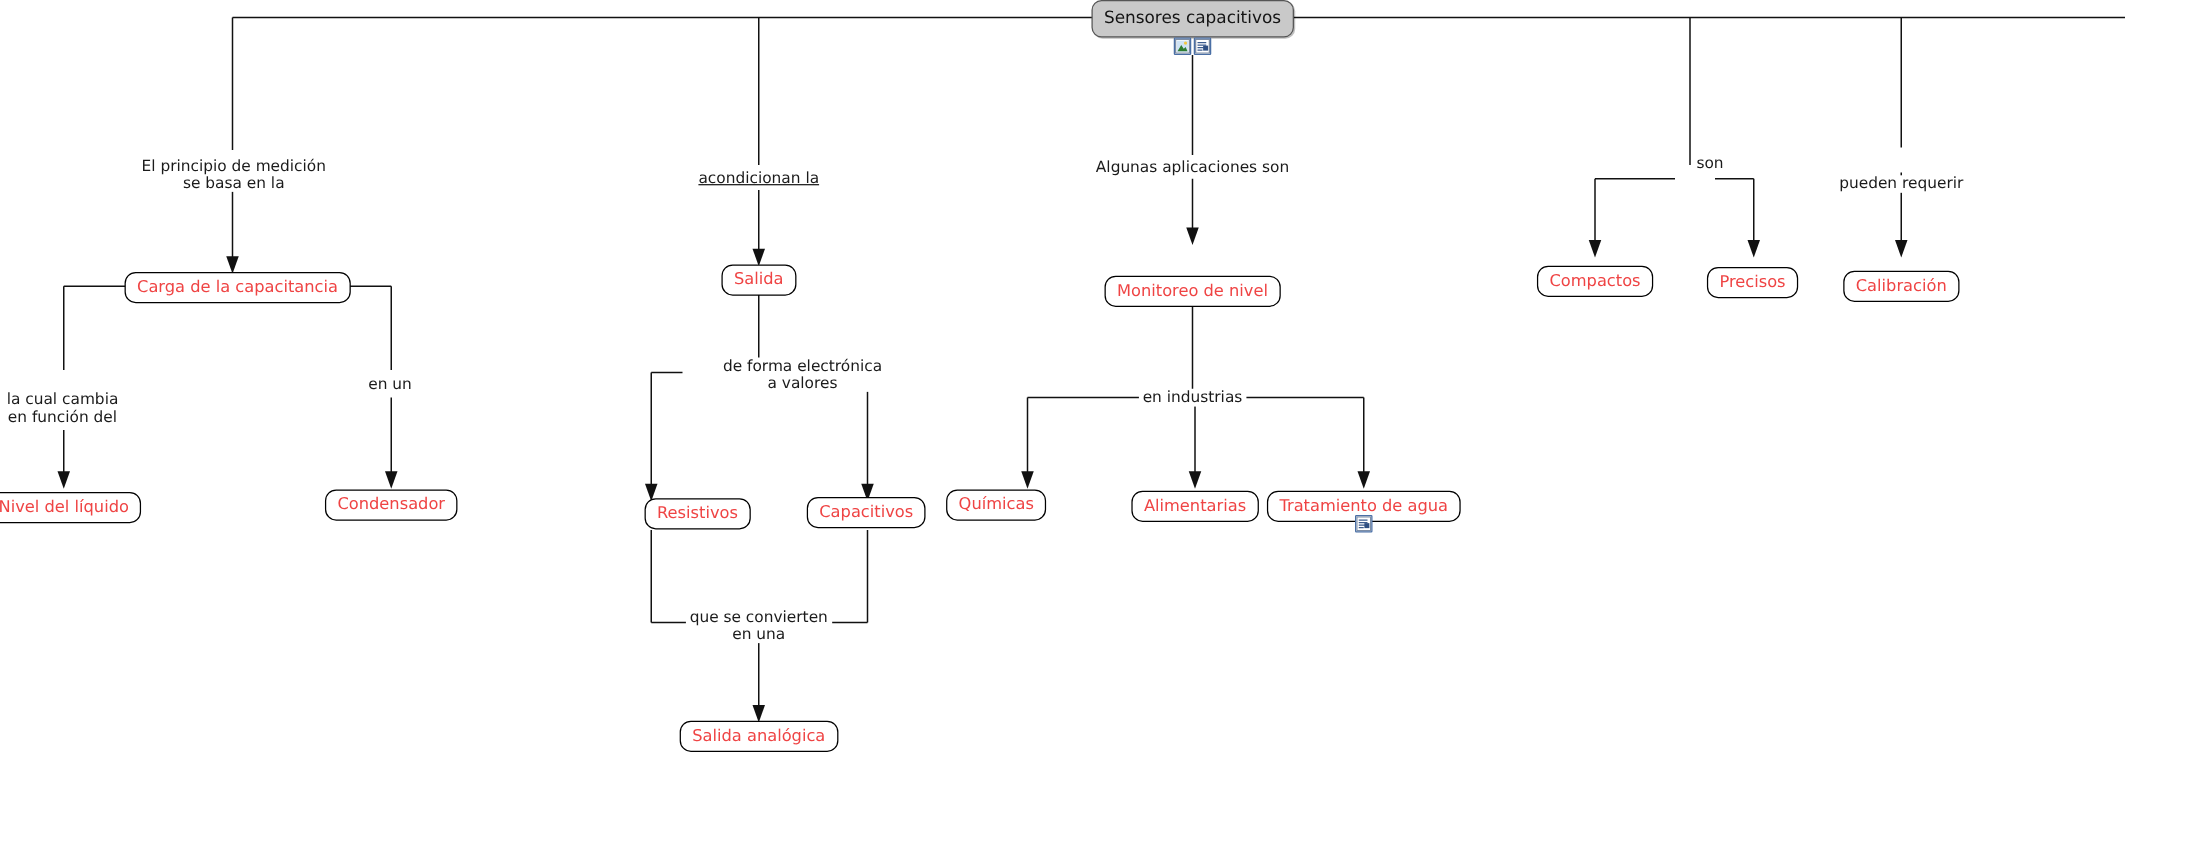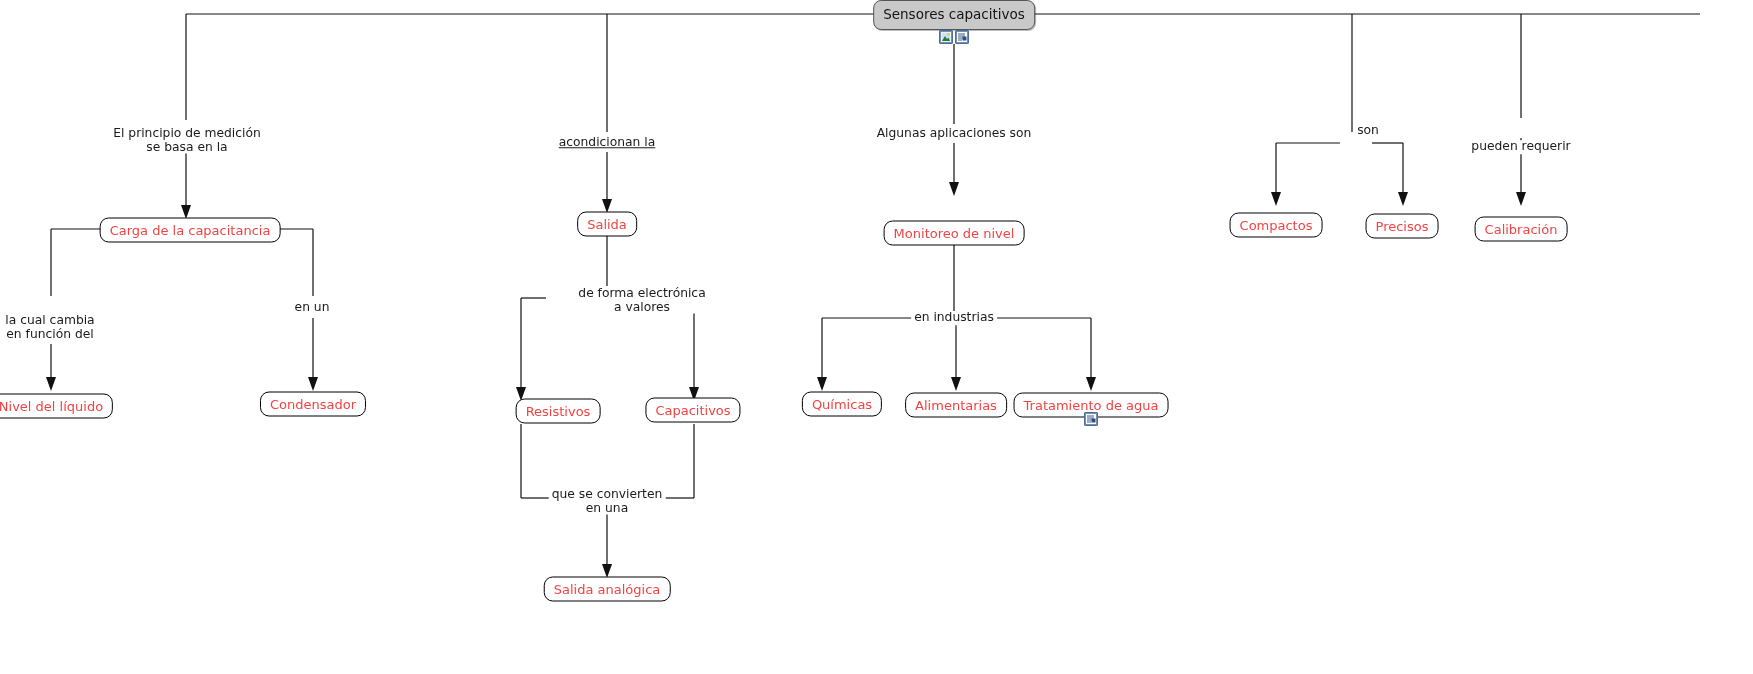--- a/index.html
+++ b/index.html
@@ -220,21 +220,21 @@
   </div>
 
   <div class="node" style="left:607px; top:589px;">
     <span>Salida analógica</span>
   </div>
 
   <div class="node" style="left:954px; top:233px;">
     <span>Monitoreo de nivel</span>
   </div>
 
-  <div class="node" style="left:842px; top:404px;text-align:center;">
+  <div class="node" style="left:797px; top:404px;text-align:center;">
     <span>Químicas</span>
   </div>
 
   <div class="node" style="left:956px; top:405px;">
     <span>Alimentarias</span>
   </div>
 
   <div class="node" style="left:1091px; top:405px;">
     <span>Tratamiento de agua</span>
   </div>

